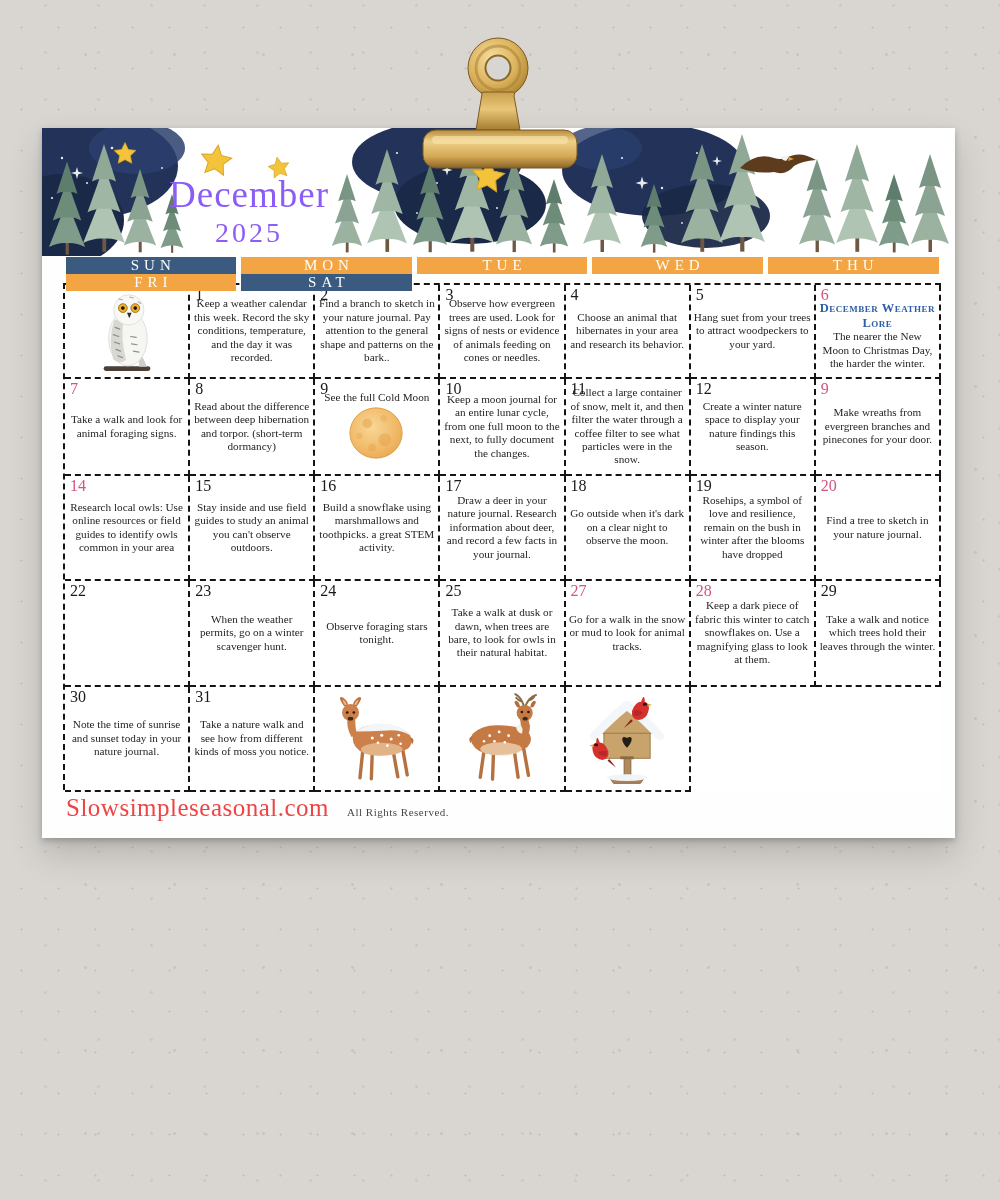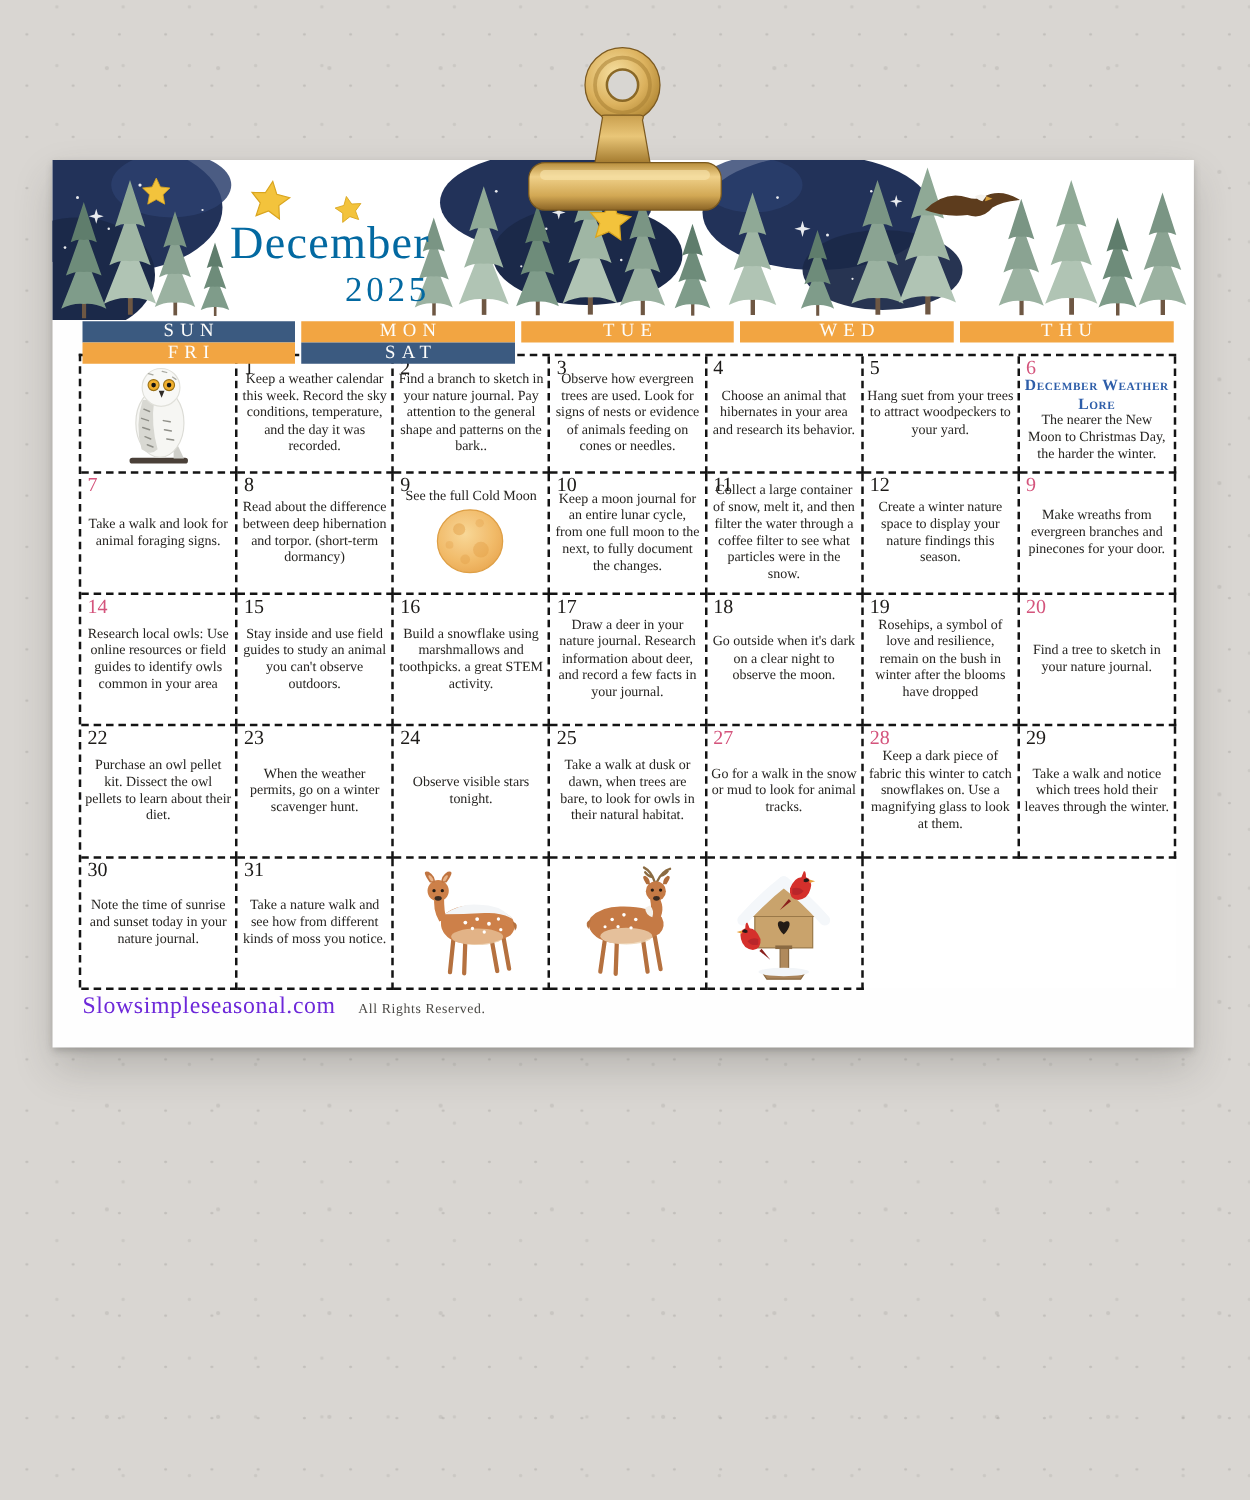--- a/index.html
+++ b/index.html
@@ -12,21 +12,21 @@
       radial-gradient(circle, rgba(90,88,84,.13) 1.2px, transparent 2px);
     background-size:37px 41px, 53px 47px, 89px 83px;
     background-position:3px 7px, 19px 29px, 41px 13px;
     font-family:"Liberation Serif","DejaVu Serif",serif;
   }
   .page{
     position:absolute;left:42px;top:128px;width:913px;height:710px;background:#fefefe;
     box-shadow:0 3px 6px rgba(60,58,55,.3), 0 16px 30px rgba(60,58,55,.22);
   }
   .header-art{position:absolute;left:0;top:0;width:913px;height:128px;}
-  .title-block{position:absolute;left:112px;top:48px;width:190px;text-align:right;color:#0369a1;line-height:1.05;}
+  .title-block{position:absolute;left:112px;top:48px;width:190px;text-align:center;color:#8b5cf6;line-height:1.05;}
   .title-month{font-size:37px;letter-spacing:1px;}
   .title-year{font-size:28px;letter-spacing:3px;margin-top:3px;}
   .clip{position:absolute;left:420px;top:36px;width:160px;height:136px;z-index:6;}
 
   .weekday-row{
     position:absolute;left:21px;top:129px;width:878px;height:26px;
     display:grid;grid-template-columns:repeat(5,1fr);z-index:2;
   }
   .wh{
     margin:0 2.5px;color:#fdfdfb;display:flex;align-items:center;justify-content:center;
@@ -53,21 +53,21 @@
   .num.accent{color:var(--accent-pink,#d4547c);}
   .txt{font-size:11.2px;line-height:1.2;color:#262421;width:100%;}
   .lore{
     font-variant:small-caps;font-weight:bold;font-size:12.5px;line-height:1.15;
     color:var(--lore-blue,#2e5ea9);width:100%;margin-top:10px;letter-spacing:.5px;
   }
   .big{font-size:21px;line-height:1.15;color:#1f1d1a;margin-top:2px;}
   .cellimg{display:block;line-height:0;}
 
   .footer{position:absolute;left:24px;top:666px;display:flex;align-items:baseline;gap:18px;}
-  .site{font-size:19px;color:#6d28d9;letter-spacing:.5px;}
+  .site{font-size:25px;color:#ef4444;letter-spacing:.5px;}
   .rights{font-size:11px;color:#4a4844;letter-spacing:.5px;}
 </style>
 </head>
 <body>
 
 <div class="page">
 
   <svg class="header-art" viewBox="0 0 913 128" preserveAspectRatio="none">
     <defs>
       <path id="gstar" d="M0,-10 L2.9,-3.9 L9.5,-3.1 L4.7,1.5 L5.9,8.1 L0,4.9 L-5.9,8.1 L-4.7,1.5 L-9.5,-3.1 L-2.9,-3.9 Z"></path>
@@ -274,29 +274,28 @@
       <div class="cell">
         <span class="num">19</span>
         <div class="txt">Rosehips, a symbol of love and resilience, remain on the bush in winter after the blooms have dropped</div>
       </div>
       <div class="cell">
         <span class="num accent">20</span>
         <div class="txt">Find a tree to sketch in your nature journal.</div>
       </div>
       <div class="cell">
         <span class="num">22</span>
-        <div class="txt">Purchase an owl pellet kit. Dissect the owl pellets to learn about their diet.</div>
       </div>
       <div class="cell">
         <span class="num">23</span>
         <div class="txt">When the weather permits, go on a winter scavenger hunt.</div>
       </div>
       <div class="cell">
         <span class="num">24</span>
-        <div class="txt">Observe visible stars tonight.</div>
+        <div class="txt">Observe foraging stars tonight.</div>
       </div>
       <div class="cell">
         <span class="num">25</span>
         <div class="txt">Take a walk at dusk or dawn, when trees are bare, to look for owls in their natural habitat.</div>
       </div>
       <div class="cell">
         <span class="num accent">27</span>
         <div class="txt">Go for a walk in the snow or mud to look for animal tracks.</div>
       </div>
       <div class="cell">

